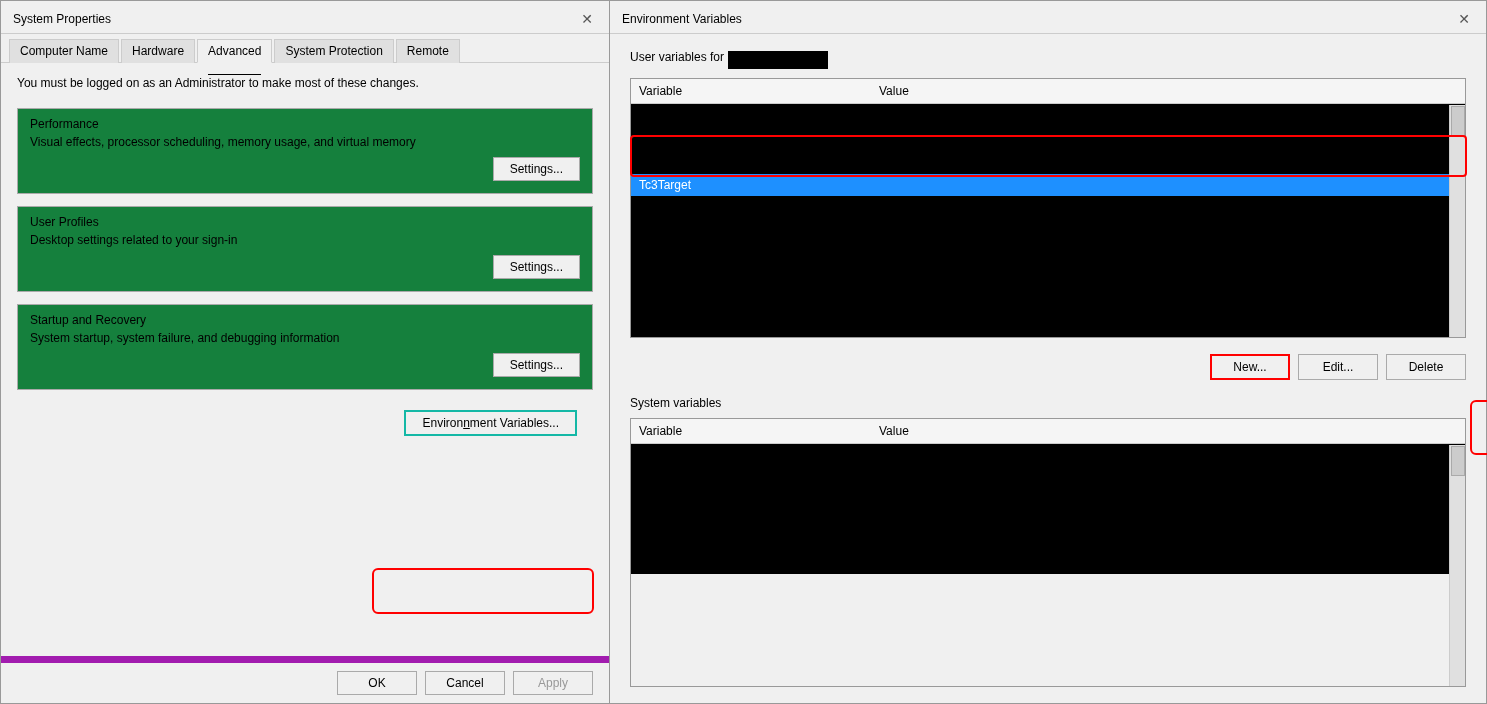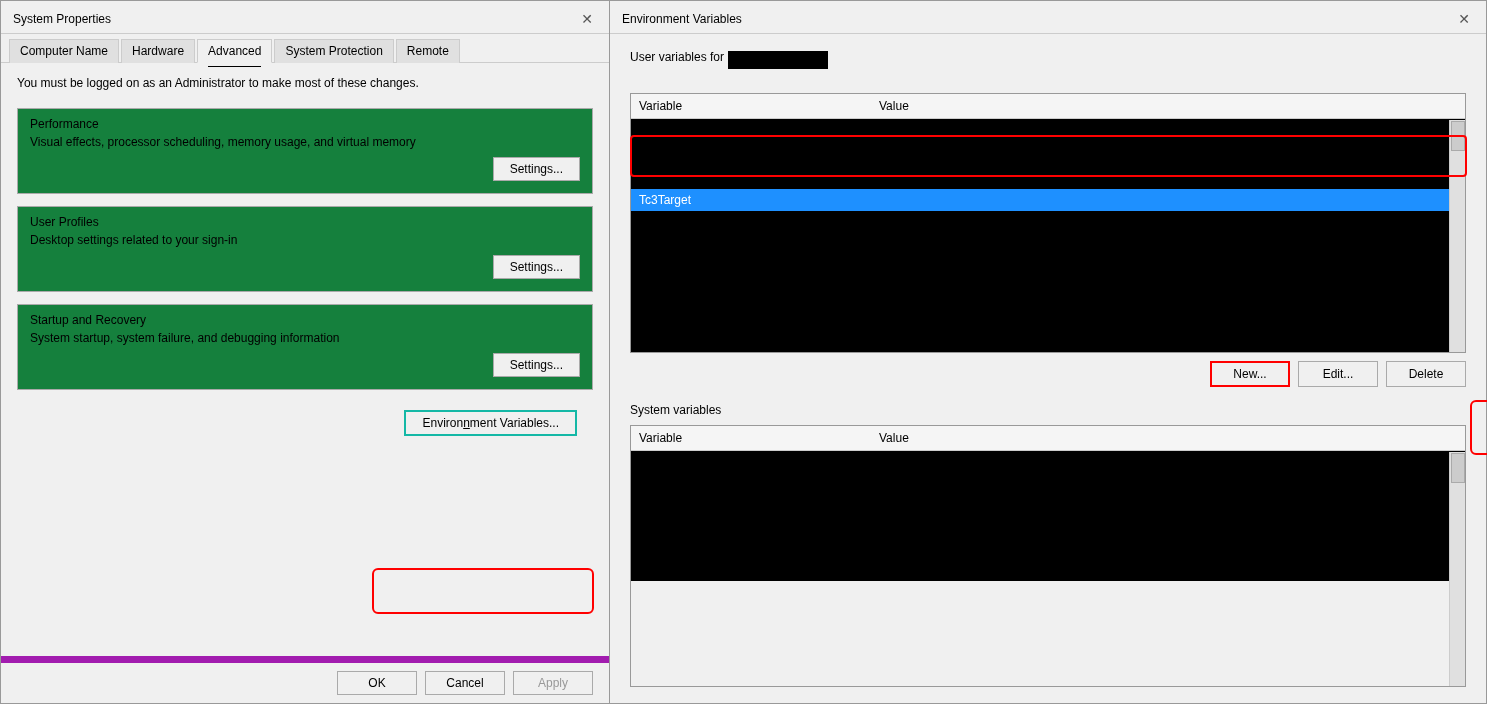--- a/index.html
+++ b/index.html
@@ -72,21 +72,21 @@
 
     .tab.active {
       background: #f0f0f0;
       border-bottom: 1px solid #f0f0f0;
       z-index: 1;
       font-weight: normal;
     }
 
     .tab.active .tab-label {
       border-bottom: 1px solid #000;
-      padding-bottom: 8px;
+      padding-bottom: 16px;
     }
 
     .dialog-body {
       flex: 1;
       padding: 12px 16px;
       overflow-y: auto;
     }
 
     .admin-note {
       font-size: 12px;
@@ -254,21 +254,21 @@
     }
 
     .env-cell:last-child {
       flex: 1;
     }
 
     .env-action-row {
       display: flex;
       justify-content: flex-end;
       gap: 8px;
-      margin-top: 0;
+      margin-top: 8px;
       margin-bottom: 16px;
     }
 
     .env-new-btn {
       border: 2px solid #ff0000;
     }
 
     .env-sys-label {
       font-size: 12px;
       color: #000;
@@ -402,21 +402,21 @@
 <div class="env-wrapper">
   <div class="env-variables" style="display:flex; flex-direction:column; height:704px;">
 
     <div class="env-titlebar">
       <span class="dialog-titlebar-title">Environment Variables</span>
       <button class="dialog-close-btn">✕</button>
     </div>
 
     <div class="env-body">
 
-      <div style="display:flex; align-items:center; margin-bottom:23px;">
+      <div style="display:flex; align-items:center; margin-bottom:8px;">
         <span class="env-section-label">User variables for</span>
         <div class="env-user-name-box">&nbsp;</div>
       </div>
 
       <div class="env-table-container" style="position:relative; margin-bottom:8px;">
         <div class="env-table-header">
           <div class="env-table-header-cell">Variable</div>
           <div class="env-table-header-cell">Value</div>
           <div style="width:16px;"></div>
         </div>

